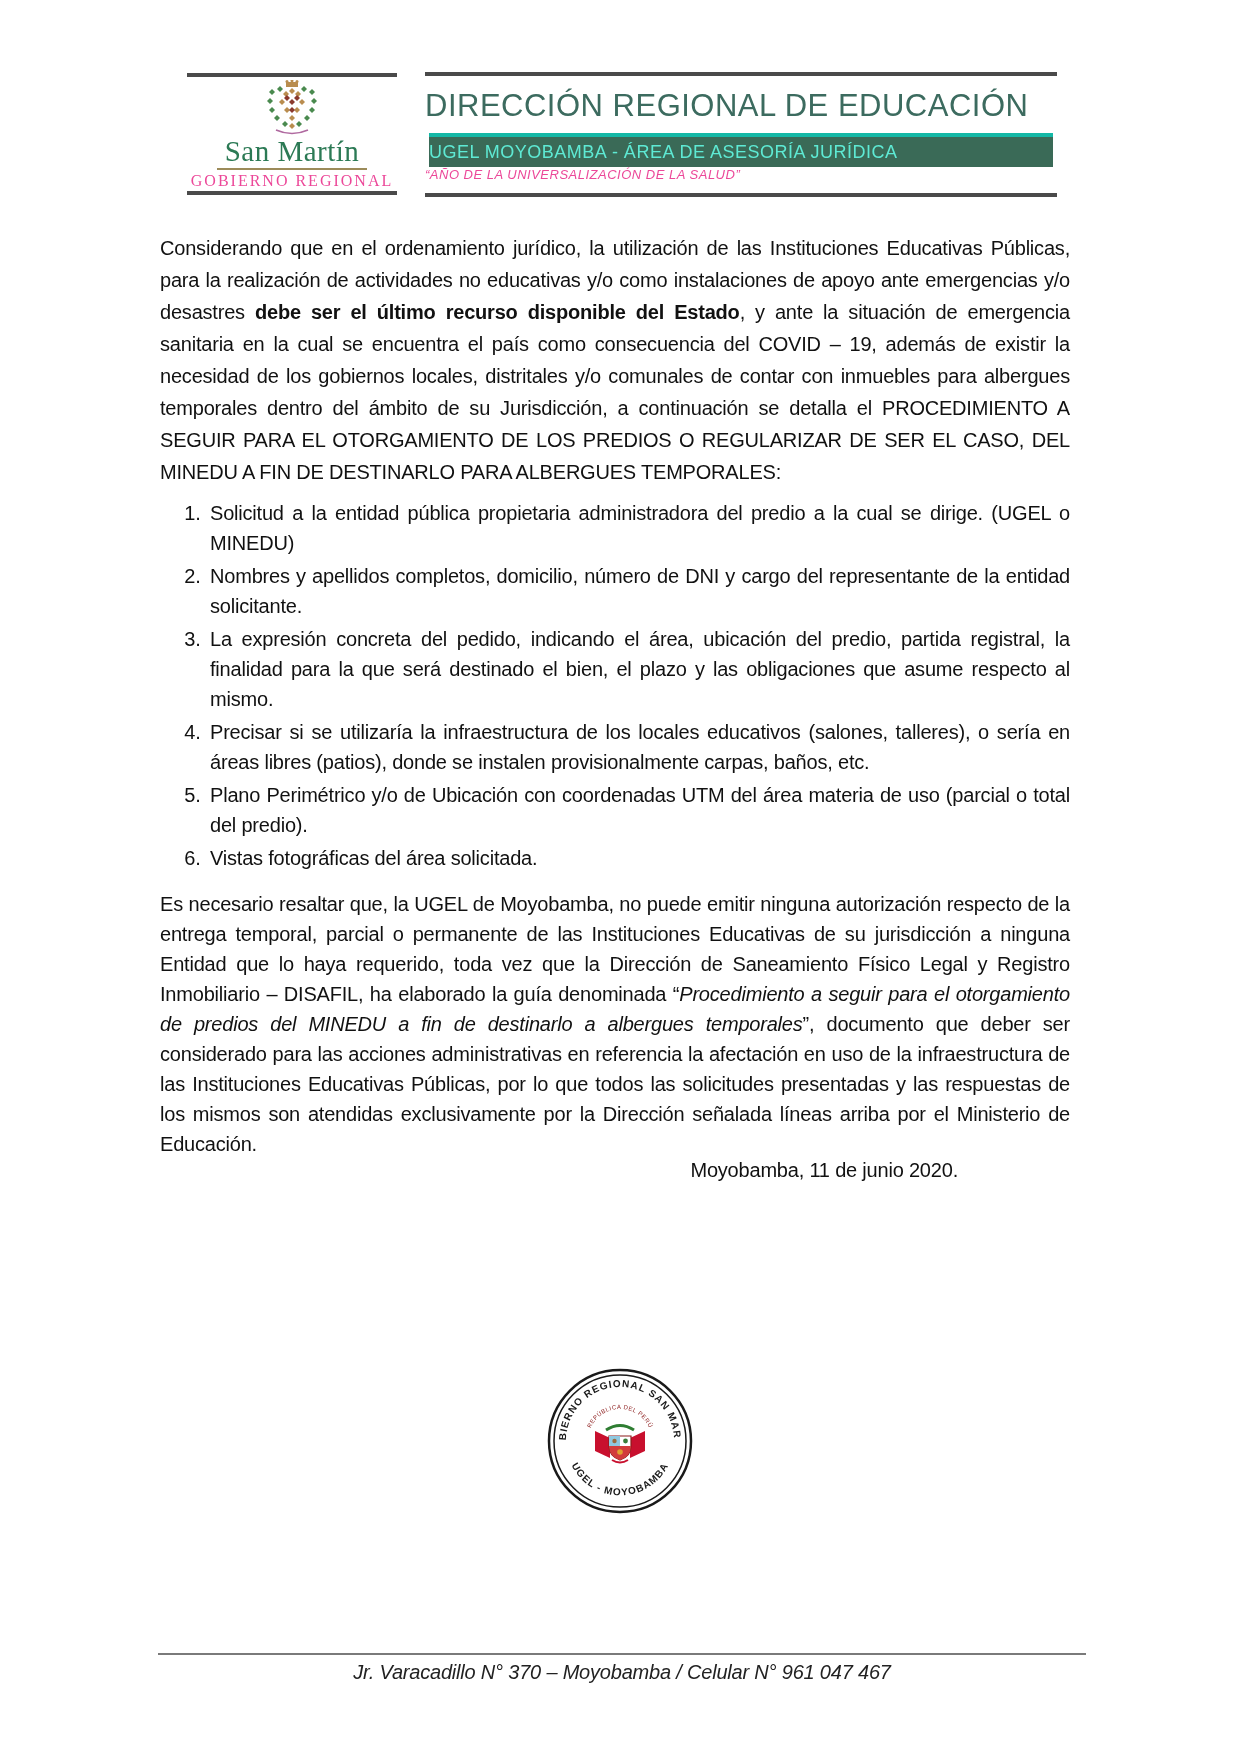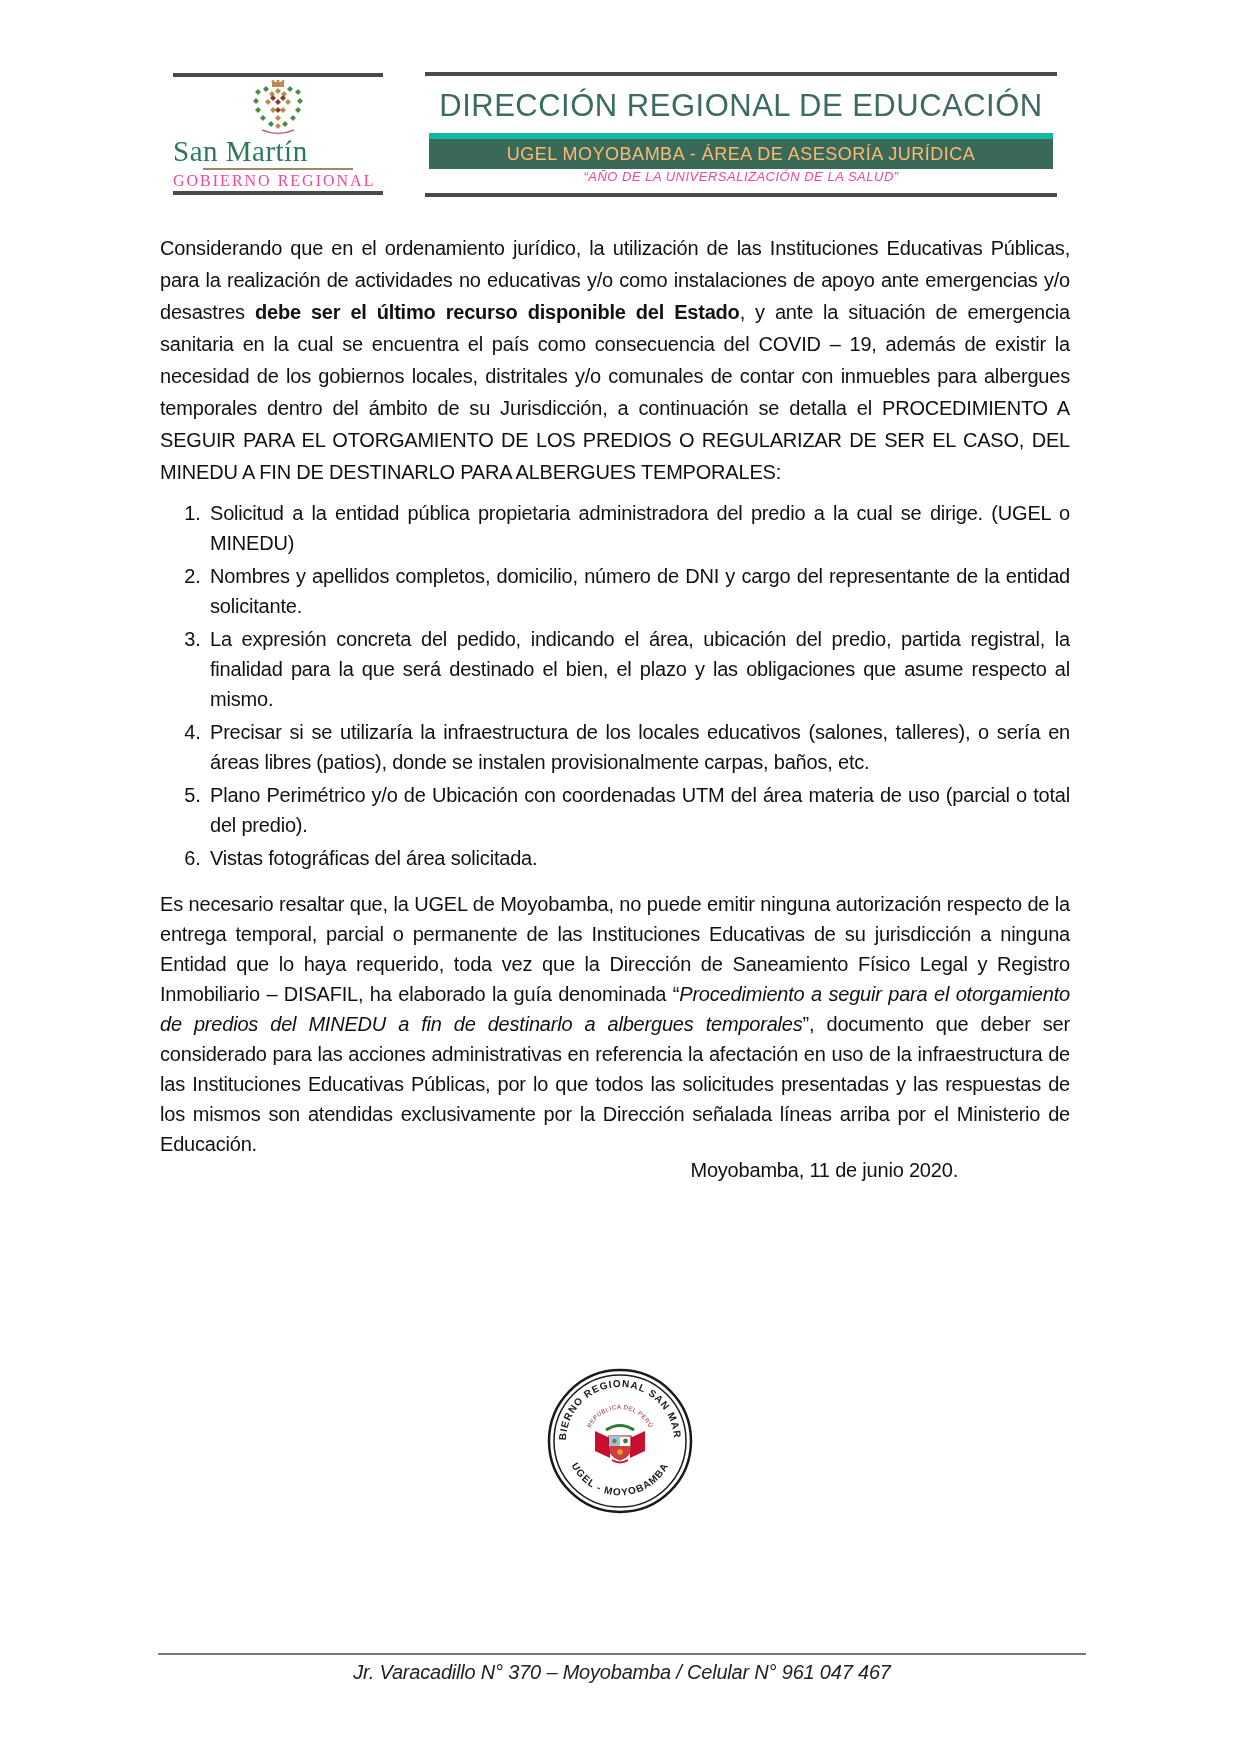--- a/index.html
+++ b/index.html
@@ -7,46 +7,47 @@
     position:relative;
     width:1241px;
     height:1754px;
     background:#ffffff;
     font-family:"Liberation Sans", sans-serif;
     color:#111111;
     overflow:hidden;
   }
   
   .hdr-left{
-    position:absolute; left:173px; top:73px; width:210px; height:114px;
+    position:absolute; left:187px; top:73px; width:210px; height:114px;
     border-top:4px solid #4a4a4a; border-bottom:4px solid #4a4a4a;
+    text-align:center;
   }
   .crest{display:block;margin:3px auto 0 auto;}
   .region-name{
     font-family:"Liberation Serif", serif;
     font-size:29px; color:#2c7a55; line-height:1.05; letter-spacing:.5px;
   }
   .region-rule{width:150px;border:0;border-top:2px solid #9c8b5a;margin:2px auto 2px auto;}
   .region-sub{
     font-family:Liberation Serif, serif;
     font-size:16px; color:#ec4899; letter-spacing:2px;
   }
   .hdr-right{
     position:absolute; left:425px; top:72px; width:632px; height:117px;
     border-top:4px solid #4a4a4a; border-bottom:4px solid #4a4a4a;
-    text-align:center;
+    text-align:left;
   }
   .hdr-title{
     margin-top:12px;
     font-size:31px; color:#3c6b5f; letter-spacing:.5px; font-weight:400;
   }
   .hdr-band{
     margin:9px 4px 0 4px; height:30px;
-    background:#3a6a57; border-top:6px solid #14b8a6;
-    color:#fdba74; font-size:18px; line-height:30px; letter-spacing:.5px;
+    background:#3a6a57; border-top:4px solid #14b8a6;
+    color:#5eead4; font-size:18px; line-height:30px; letter-spacing:.5px;
   }
   .hdr-motto{
     margin-top:0; font-style:italic; font-size:13px; color:#ec4899; letter-spacing:.5px;
   }
   
   .content{
     position:absolute; left:160px; top:212px; width:910px;
   }
   .doc-title-wrap{text-align:center;}
   .doc-title{

